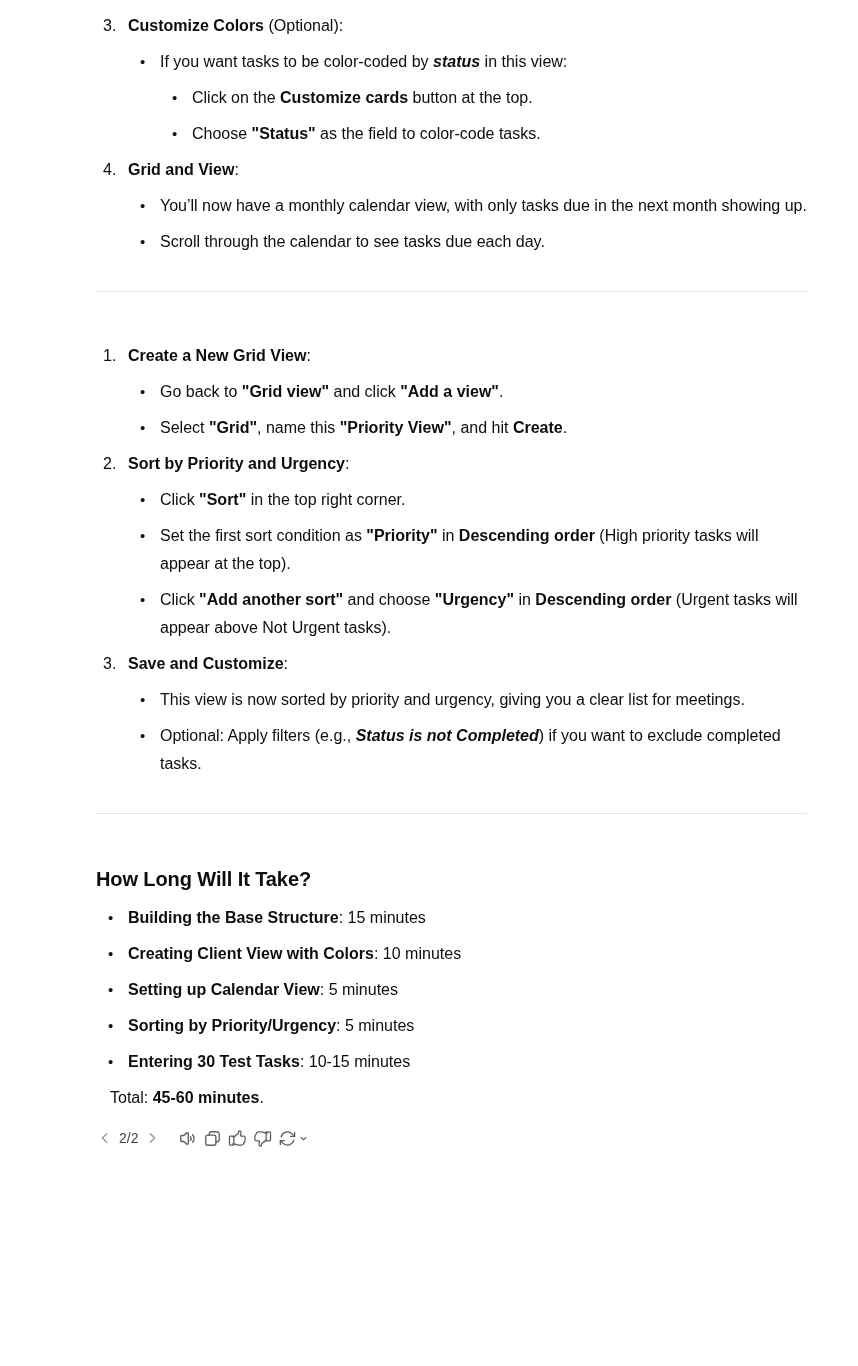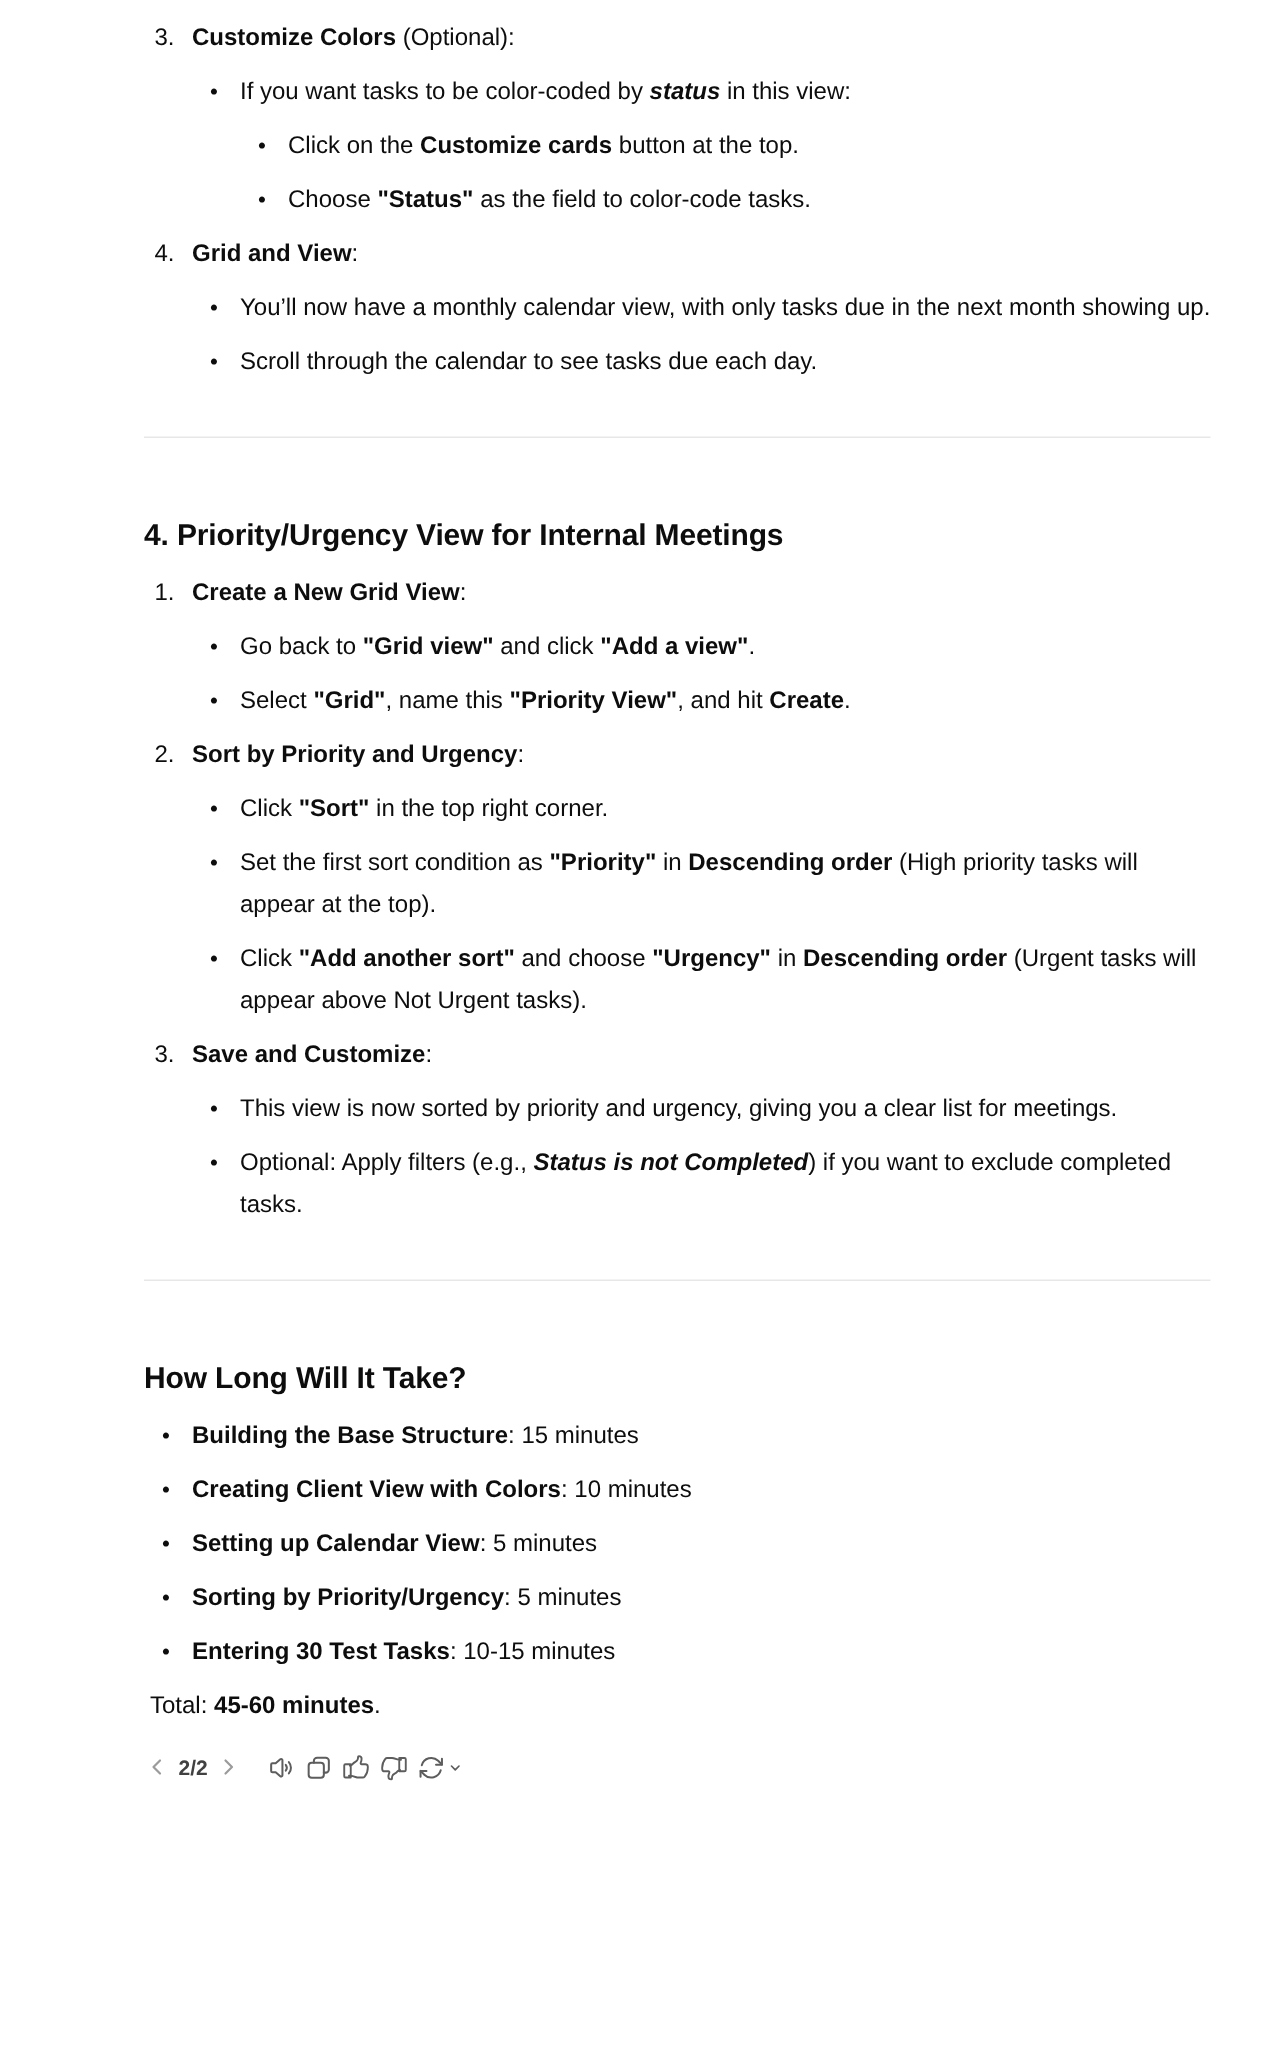--- a/index.html
+++ b/index.html
@@ -31,37 +31,37 @@
   h3.sec-heading {
     font-size: 20px; line-height: 30px; font-weight: 700;
     margin: 0 0 10px 0; letter-spacing: -0.1px;
   }
   
   hr.sec-divider {
     border: none; border-top: 1px solid var(--divider, #e7e7e7);
     margin: 35px 0 50px 0;
   }
   
-  p.para { margin: 8px 0 0 4px; }
+  p.para { margin: 8px 0 0 14px; }
   p.para b { font-weight: 700; }
   p.para.closing { margin-top: 18px; }
   
   .actions {
     display: flex; align-items: center;
     margin-top: 12px; height: 28px;
   }
   .act-btn {
     background: none; border: none; padding: 0; cursor: pointer;
     display: flex; align-items: center; justify-content: center;
     width: 22px; height: 24px; margin: 0; color: var(--icon, #5d5d5d);
   }
   .act-btn + .act-btn { margin-left: 3px; }
   .pager-btn { width: 18px; color: var(--pager-chevron, #9b9b9b); }
   .page-indicator {
-    font-size: 14px; line-height: 24px; font-weight: 700;
+    font-size: 14px; line-height: 24px; font-weight: 400;
     color: var(--pager-text, #414141);
     margin: 14px 5px;
   }
   .gap-after { margin-right: 12px; }
   .act-btn svg { display: block; }
   .regen-caret { margin-left: 1px; color: var(--icon, #5d5d5d); }
 </style>
 </head>
 <body style="--text: #0d0d0d; --divider: #e7e7e7; --icon: #5d5d5d; --pager-chevron: #9b9b9b; --pager-text: #414141;">
 
@@ -99,21 +99,20 @@
         <li>
           <span class="dot">•</span>
           <span class="li-text"><span>Scroll through the calendar to see tasks due each day.</span></span>
         </li>
       </ul>
     </li>
   </ol>
 
   <hr class="sec-divider">
 
-  <h3 class="sec-heading">4. Priority/Urgency View for Internal Meetings</h3>
   <ol class="list">
     <li>
       <span class="num-marker">1.</span>
       <span class="li-text"><b>Create a New Grid View</b><span>:</span></span>
       <ul class="list">
         <li>
           <span class="dot">•</span>
           <span class="li-text"><span>Go back to </span><b>"Grid view"</b><span> and click </span><b>"Add a view"</b><span>.</span></span>
         </li>
         <li>

